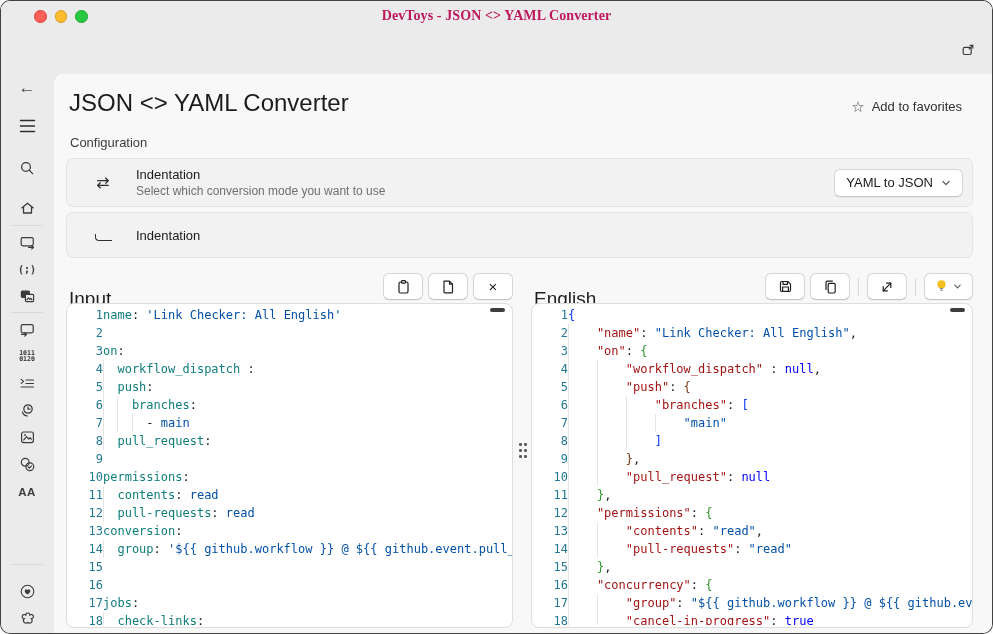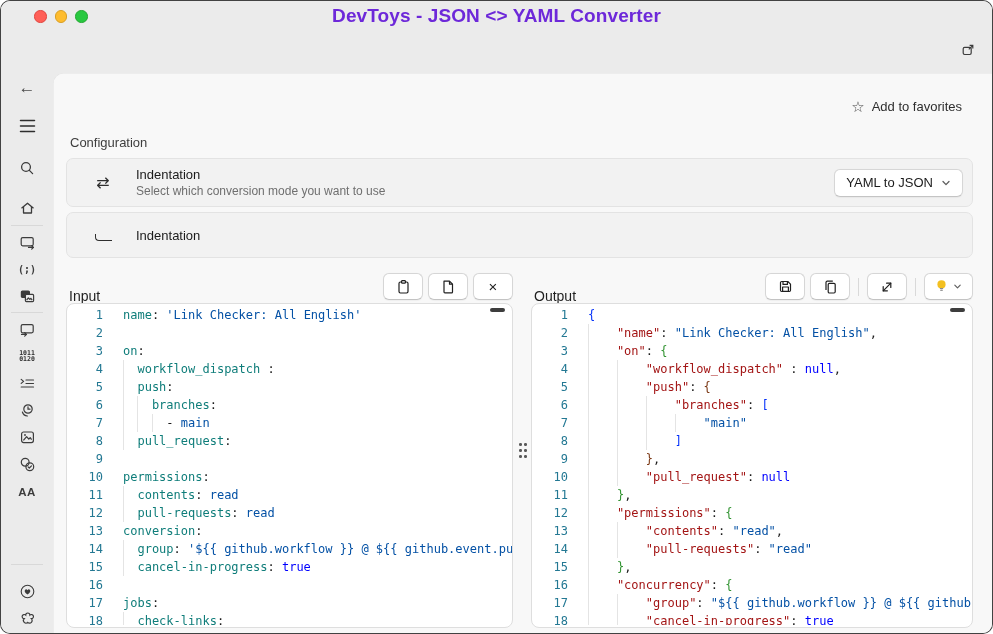--- a/index.html
+++ b/index.html
@@ -8,21 +8,21 @@
     border:1px solid rgba(0,0,0,.72); border-radius:10px; overflow:hidden; }
 
   
   .titlebar{ position:absolute; top:0; left:0; right:0; height:30px; background:#ebebeb;
     display:flex; align-items:center; justify-content:center; }
   .traffic{ position:absolute; left:33px; top:9px; display:flex; gap:8px; }
   .light{ width:12.5px; height:12.5px; border-radius:50%; }
   .light.red{ background:#ff5f57; border:.5px solid #e0443e;}
   .light.yellow{ background:#febc2e; border:.5px solid #d89e24;}
   .light.green{ background:#28c840; border:.5px solid #24a732;}
-  .win-title{ font-size:19px; font-weight:700; color:#6d28d9; letter-spacing:.1px; }
+  .win-title{ font-size:14px; font-weight:700; color:#be185d; letter-spacing:.1px;font-family:Liberation Serif, serif; }
 
   
   .chrome-strip{ position:absolute; top:30px; left:52px; right:0; height:42px; background:#ebebeb; }
   .detach-btn{ position:absolute; right:13px; top:8px; width:22px; height:22px; display:flex;
     align-items:center; justify-content:center; border-radius:5px; cursor:default; }
   .sidebar{ position:absolute; top:30px; left:0; bottom:0; width:52px; background:#ebebeb; }
   .side-item{ position:absolute; left:0; width:52px; height:30px; display:flex; align-items:center;
     justify-content:center; color:#3c3c3c; }
   .side-sep{ position:absolute; left:10px; width:32px; height:1px; background:#d8d8d8; }
   .glyph-braces{ font-family:"DejaVu Sans Mono", monospace; font-size:10px; font-weight:700; color:#3c3c3c;}
@@ -53,39 +53,39 @@
   .dropdown{ position:absolute; right:9px; top:50%; transform:translateY(-50%); height:28px;
     background:#ffffff; border:1px solid #d6d6d6; border-bottom-color:#c4c4c4; border-radius:6px;
     display:flex; align-items:center; gap:8px; padding:0 11px; font-size:13px; color:#1b1b1b;
     box-shadow:0 .5px 1px rgba(0,0,0,.04); cursor:default;}
 
   
   .io-row{ position:absolute; top:199px; left:0; right:0; height:30px; }
   .io-cell{ position:absolute; top:0; height:30px; }
   .io-cell.in{ left:13px; width:447px; }
   .io-cell.out{ left:478px; width:442px; }
-  .io-label{ position:absolute; left:3px; top:16px; font-size:14px; color:#1f1f1f; }
+  .io-label{ position:absolute; left:3px; top:16px; font-size:19px; color:#1f1f1f; }
   .btn-group{ position:absolute; right:0; top:1px; display:flex; align-items:center; gap:5px; }
   .tbtn{ min-width:40px; height:27px; background:#fff; border:1px solid #d6d6d6; border-bottom-color:#c3c3c3;
     border-radius:6px; display:flex; align-items:center; justify-content:center; gap:5px;
     box-shadow:0 .5px 1px rgba(0,0,0,.04); cursor:default; color:#1f1f1f;}
   .vsep{ width:1px; height:18px; background:#d9d9d9; margin:0 3px; }
   .xglyph{ font-size:15px; color:#222; line-height:1; }
   .caret-sm svg{ display:block; }
 
   
   .editor{ position:absolute; top:230px; height:325px; background:#ffffff; border:1px solid #dedede;
     border-radius:8px; overflow:hidden; }
   .editor.in{ left:13px; width:447px; }
   .editor.out{ left:478px; width:442px; }
   .code-area{ position:absolute; top:2px; left:0; right:0; height:319px; overflow:hidden;
     font-family:"DejaVu Sans Mono", monospace; font-size:12px; line-height:18px; }
   .code-line{ height:18px; white-space:pre; display:flex; }
   .ln{ display:inline-block; width:36px; text-align:right; color:#237893; flex:0 0 36px; }
-  .code-text{ white-space:pre; margin-left:20px; }
+  .code-text{ white-space:pre; }
   .guide{ display:inline-block; height:18px; vertical-align:top; border-left:1px solid #e4e4e4; }
   .tk-p{ color:#1b1b1b; }
   .tk-v{ color:#0451a5; }
   .tk-w{ color:#0000ff; }
   .tk-b1{ color:#0431fa; }
   .tk-b2{ color:#319331; }
   .tk-b3{ color:#7b3814; }
   #editor-input-code .tk-k{ color:#0f7d7a; }
   #editor-output-code .tk-k{ color:#a31515; }
   .top-dash{ position:absolute; top:4px; right:7px; width:15px; height:4px; background:#3d3d3d; border-radius:2px; }
@@ -237,20 +237,21 @@
           <path d="M6.4 4.9 a2.1 2.1 0 1 1 4.2 0 a2.1 2.1 0 1 1 1.5 3.6 a2.1 2.1 0 1 1 -3.6 3.6 a2.1 2.1 0 1 1 -3.6 -3.6 a2.1 2.1 0 1 1 1.5 -3.6 Z" transform="translate(0.3,0.2)"></path>
         </svg>
       </span>
     </div>
     <div class="side-item" style="top:599px">
       
     </div>
   </div>
 
   <div class="panel">
+    <div class="h1">JSON &lt;&gt; YAML Converter</div>
     <div class="favorites">
       <span class="star">☆</span>
       <span>Add to favorites</span>
     </div>
     <div class="config-label">Configuration</div>
 
     <div class="card conversion">
       <span class="card-icon">
         <span class="swap-glyph">⇄</span>
       </span>
@@ -296,21 +297,21 @@
                 <path d="M8.5 2.2 V5.2 H11.5"></path>
               </svg>
             </span>
           </span>
           <span class="tbtn">
             <span class="xglyph">×</span>
           </span>
         </span>
       </div>
       <div class="io-cell out">
-        <span class="io-label">Output</span>
+        <span class="io-label">English</span>
         <span class="btn-group">
           <span class="tbtn">
             <span>
               <svg width="15" height="15" viewBox="0 0 15 15" fill="none" stroke="#1f1f1f" stroke-width="1.2" stroke-linejoin="round">
                 <path d="M2.5 3.7 a1.2 1.2 0 0 1 1.2-1.2 H9.8 L12.5 5.2 V11.3 a1.2 1.2 0 0 1 -1.2 1.2 H3.7 a1.2 1.2 0 0 1 -1.2-1.2 Z"></path>
                 <path d="M5 2.7 V5.4 H9.4 V2.7"></path>
                   <rect x="4.6" y="8" width="5.8" height="4.3"></rect>
               </svg>
             </span>
           </span>
@@ -360,21 +361,21 @@
           <div class="code-line"><span class="ln">5</span><span class="code-text"><span class="guide" style="width: 2ch;"></span><span class="tk-k">push</span><span class="tk-p">:</span></span></div>
           <div class="code-line"><span class="ln">6</span><span class="code-text"><span class="guide" style="width: 2ch;"></span><span class="guide" style="width: 2ch;"></span><span class="tk-k">branches</span><span class="tk-p">:</span></span></div>
           <div class="code-line"><span class="ln">7</span><span class="code-text"><span class="guide" style="width: 2ch;"></span><span class="guide" style="width: 2ch;"></span><span class="guide" style="width: 2ch;"></span><span class="tk-p">- </span><span class="tk-v">main</span></span></div>
           <div class="code-line"><span class="ln">8</span><span class="code-text"><span class="guide" style="width: 2ch;"></span><span class="tk-k">pull_request</span><span class="tk-p">:</span></span></div>
           <div class="code-line"><span class="ln">9</span><span class="code-text"></span></div>
           <div class="code-line"><span class="ln">10</span><span class="code-text"><span class="tk-k">permissions</span><span class="tk-p">:</span></span></div>
           <div class="code-line"><span class="ln">11</span><span class="code-text"><span class="guide" style="width: 2ch;"></span><span class="tk-k">contents</span><span class="tk-p">: </span><span class="tk-v">read</span></span></div>
           <div class="code-line"><span class="ln">12</span><span class="code-text"><span class="guide" style="width: 2ch;"></span><span class="tk-k">pull-requests</span><span class="tk-p">: </span><span class="tk-v">read</span></span></div>
           <div class="code-line"><span class="ln">13</span><span class="code-text"><span class="tk-k">conversion</span><span class="tk-p">:</span></span></div>
           <div class="code-line"><span class="ln">14</span><span class="code-text"><span class="guide" style="width: 2ch;"></span><span class="tk-k">group</span><span class="tk-p">: </span><span class="tk-v">'${{ github.workflow }} @ ${{ github.event.pull_request.number || github.ref }}'</span></span></div>
-          <div class="code-line"><span class="ln">15</span><span class="code-text"><span class="guide" style="width: 2ch;"></span><span class="tk-k">cancel-in-progress</span><span class="tk-p">: </span><span class="tk-w">true</span></span></div>
+          <div class="code-line"><span class="ln">15</span></div>
           <div class="code-line"><span class="ln">16</span><span class="code-text"></span></div>
           <div class="code-line"><span class="ln">17</span><span class="code-text"><span class="tk-k">jobs</span><span class="tk-p">:</span></span></div>
           <div class="code-line"><span class="ln">18</span><span class="code-text"><span class="guide" style="width: 2ch;"></span><span class="tk-k">check-links</span><span class="tk-p">:</span></span></div>
         </div>
       <div class="top-dash"></div>
     </div>
     <div class="grip">
         <i></i>
       </div>
     <div class="editor out">

